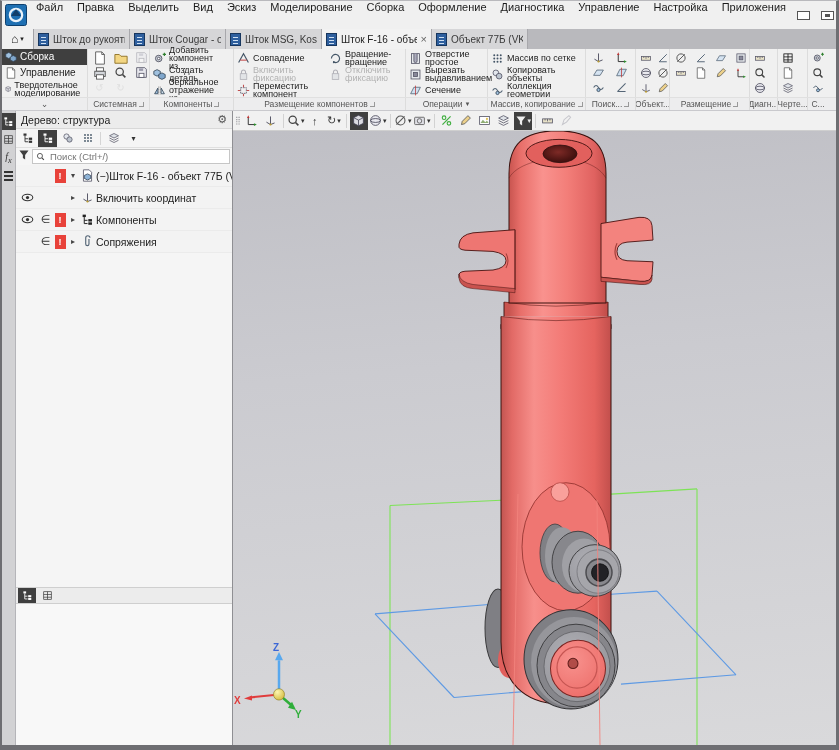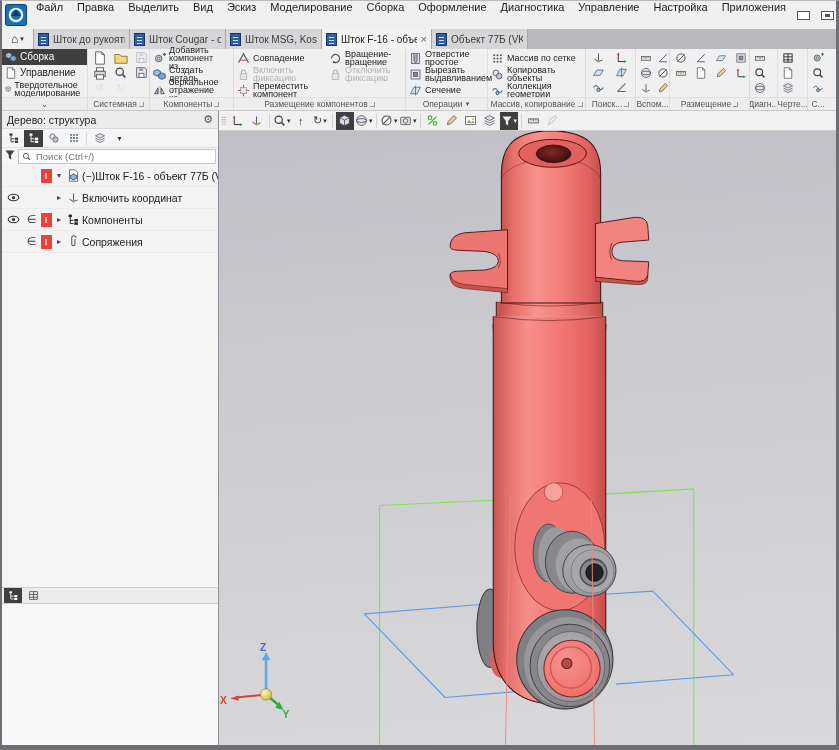--- a/index.html
+++ b/index.html
@@ -677,40 +677,62 @@
         </span>
       <span class="rl" style="width:98px">
           <span>Массив, копирование</span>
           <span class="corner"></span>
         </span>
       <span class="rl" style="width:50px">
           <span>Поиск...</span>
           <span class="corner"></span>
         </span>
       <span class="rl" style="width:34px">
-          <span>Вспом...</span>
+          <span>Объект...</span>
         </span>
       <span class="rl" style="width:80px">
           <span>Размещение</span>
           <span class="corner"></span>
         </span>
       <span class="rl" style="width:28px">
           <span>Диагн...</span>
         </span>
       <span class="rl" style="width:30px">
           <span>Черте...</span>
         </span>
       <span class="rl" style="width:20px;border-right:none">
           <span>С...</span>
         </span>
     </div>
   </div>
 
   <div class="main">
 
+    <div class="sidestrip">
+      <span class="ss-btn active">
+          <svg width="11" height="11" viewBox="0 0 16 16">
+            <use href="#s-tree"></use>
+          </svg>
+        </span>
+      <span class="ss-btn">
+          <svg width="11" height="11" viewBox="0 0 16 16">
+            <use href="#s-grid"></use>
+          </svg>
+        </span>
+      <span class="ss-btn ss-fx">
+          <span>f<sub>x</sub></span>
+        </span>
+      <span class="ss-btn">
+          <span class="burger">
+            <i></i>
+            <i></i>
+            <i></i>
+          </span>
+        </span>
+    </div>
 
     <div class="treepanel">
       <div class="tp-head">
         <span>Дерево: структура</span>
         <span class="gear">⚙</span>
       </div>
       <div class="tp-tools">
         <span class="tbi">
             <svg width="12" height="12" viewBox="0 0 16 16">
               <use href="#s-tree"></use>

